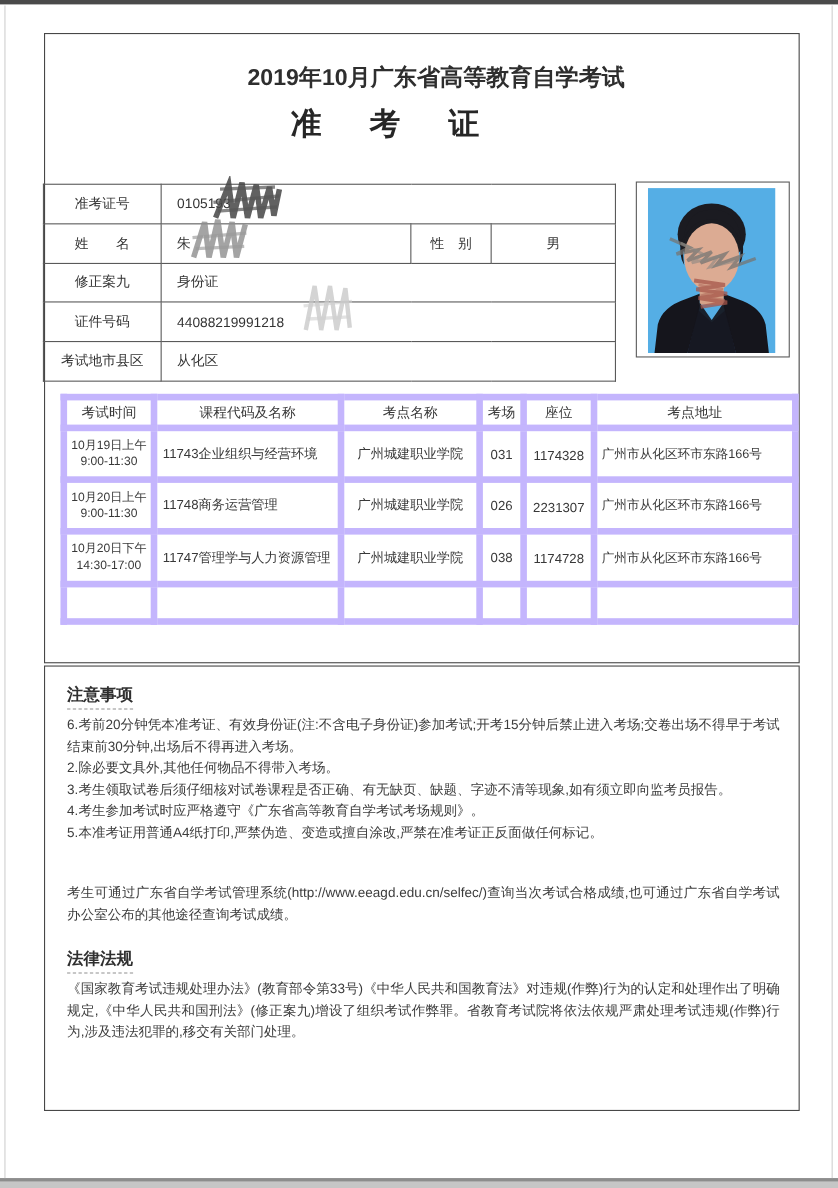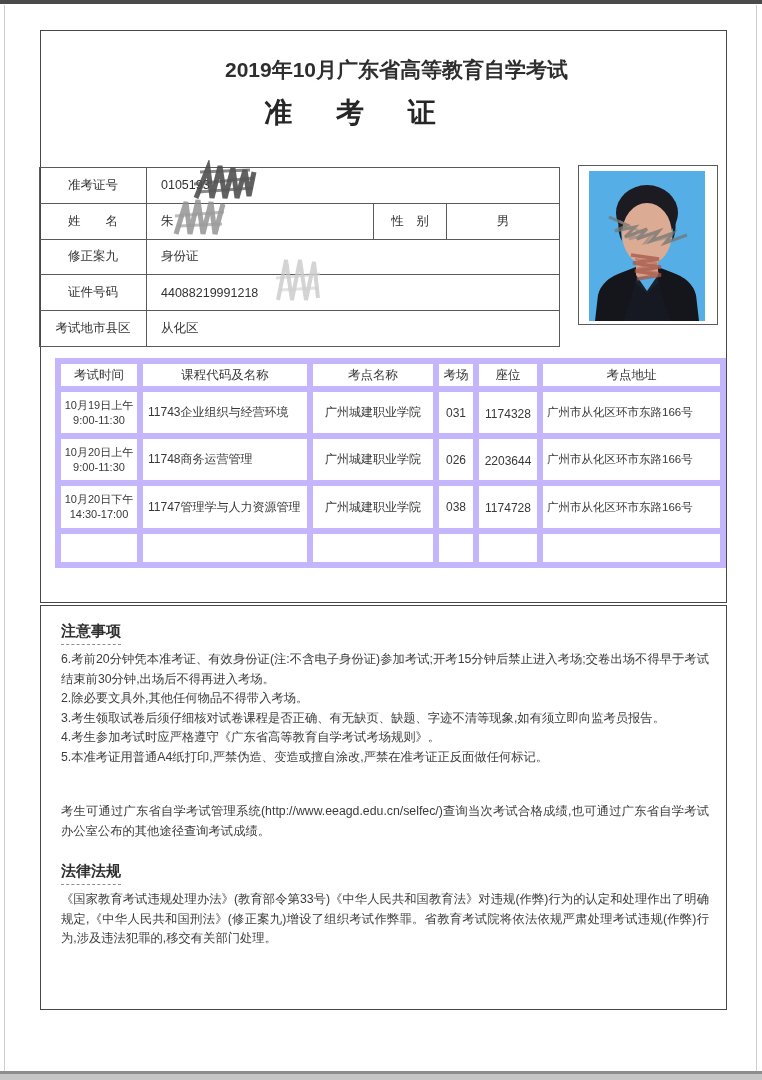--- a/index.html
+++ b/index.html
@@ -180,21 +180,21 @@
     <td class="addr">广州市从化区环市东路166号</td>
   </tr>
   <tr style="height:47px">
     <td class="time">
           <div>10月20日上午</div>
           <div>9:00-11:30</div>
         </td>
     <td class="course">11748商务运营管理</td>
     <td>广州城建职业学院</td>
     <td>026</td>
-    <td class="seat">2203644</td>
+    <td class="seat">2231307</td>
     <td class="addr">广州市从化区环市东路166号</td>
   </tr>
   <tr style="height:48px">
     <td class="time">
           <div>10月20日下午</div>
           <div>14:30-17:00</div>
         </td>
     <td class="course">11747管理学与人力资源管理</td>
     <td>广州城建职业学院</td>
     <td>038</td>

